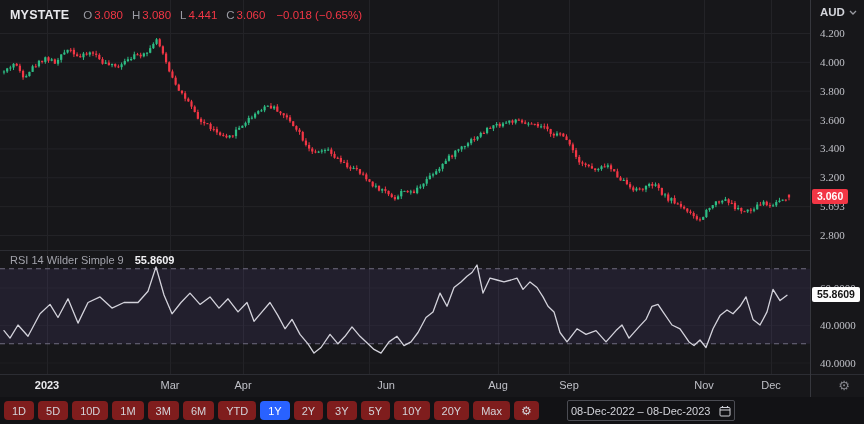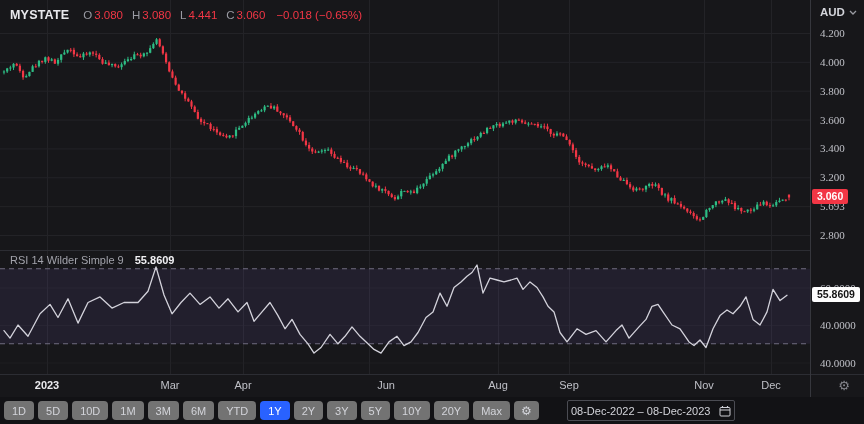--- a/index.html
+++ b/index.html
@@ -32,21 +32,21 @@
   
   .time-axis{position:absolute;left:0;top:374px;width:864px;height:23px;z-index:3;border-top:1px solid #2c2d33;}
   .time-label{position:absolute;top:4px;transform:translateX(-50%);font-size:11px;color:#bfc0c7;}
   .time-label.bold{color:#eaeaee;font-weight:bold;}
   .gear-glyph{font-family:"DejaVu Sans",sans-serif;}
   .gear-time{position:absolute;right:14px;top:3px;font-size:13px;color:#85868d;cursor:pointer;}
 
   
   .toolbar{position:absolute;left:0;top:397px;width:864px;height:27px;background:#121215;z-index:5;
            display:flex;align-items:center;gap:4px;padding-left:4px;box-sizing:border-box;}
-  .range-btn{height:19px;padding:0 8px;border:none;border-radius:4px;background:#737373;color:#d3d4da;
+  .range-btn{height:19px;padding:0 8px;border:none;border-radius:4px;background:#7f1d1d;color:#d3d4da;
              font-size:11px;font-family:inherit;display:flex;align-items:center;cursor:pointer;}
   .range-btn.active{background:var(--accent);color:#fff;}
   .tb-gear{width:25px;padding:0;justify-content:center;font-size:12px;}
   .date-box{margin-left:24px;height:19px;border:1px solid #4b4c53;border-radius:2px;display:flex;align-items:center;
             gap:9px;padding:0 3px;font-size:11px;color:#d3d4da;cursor:pointer;}
 </style>
 </head>
 <body>
 
 <div class="app">

